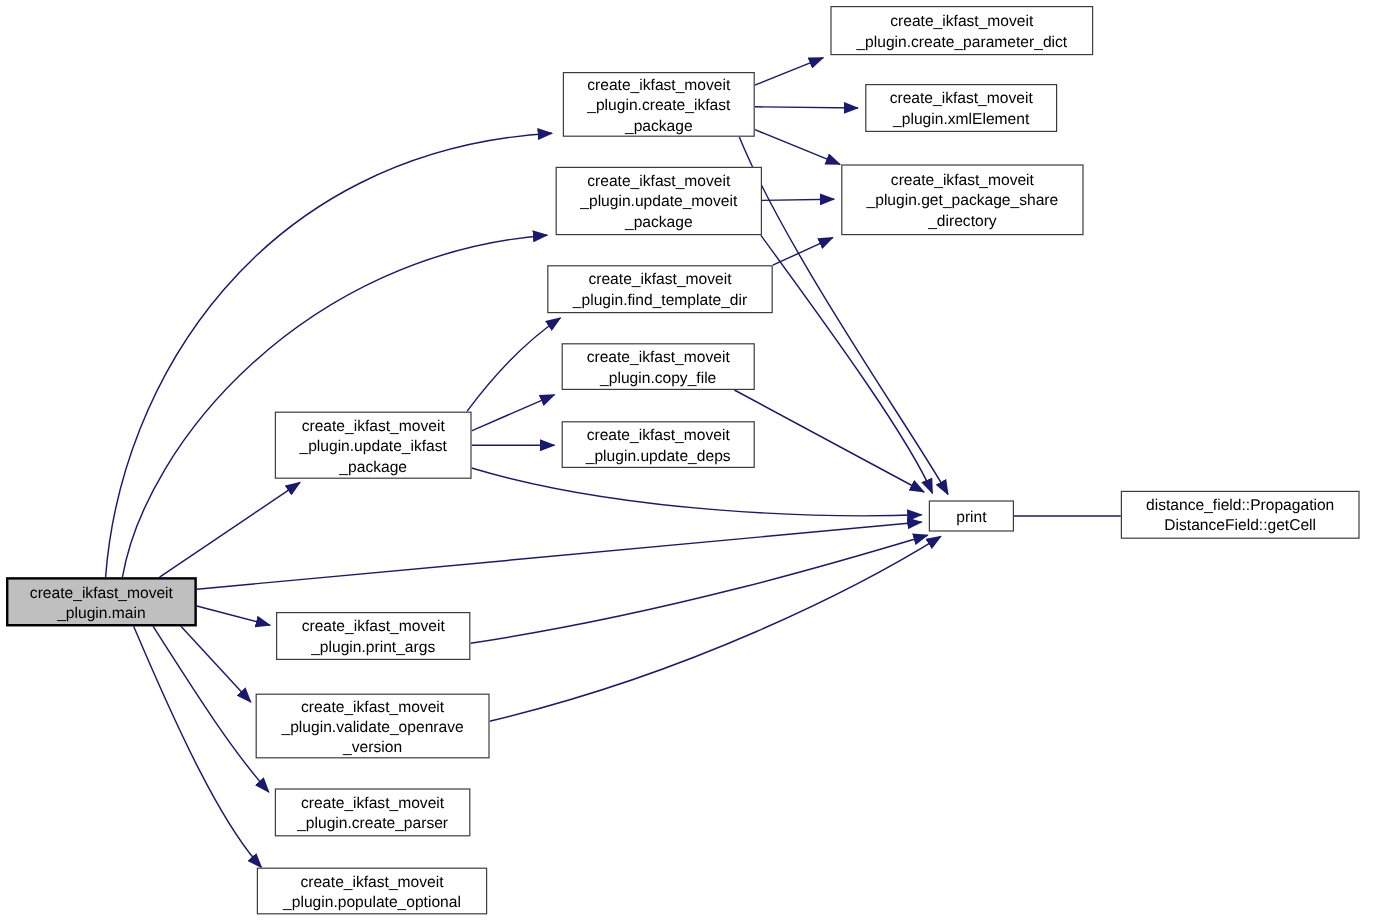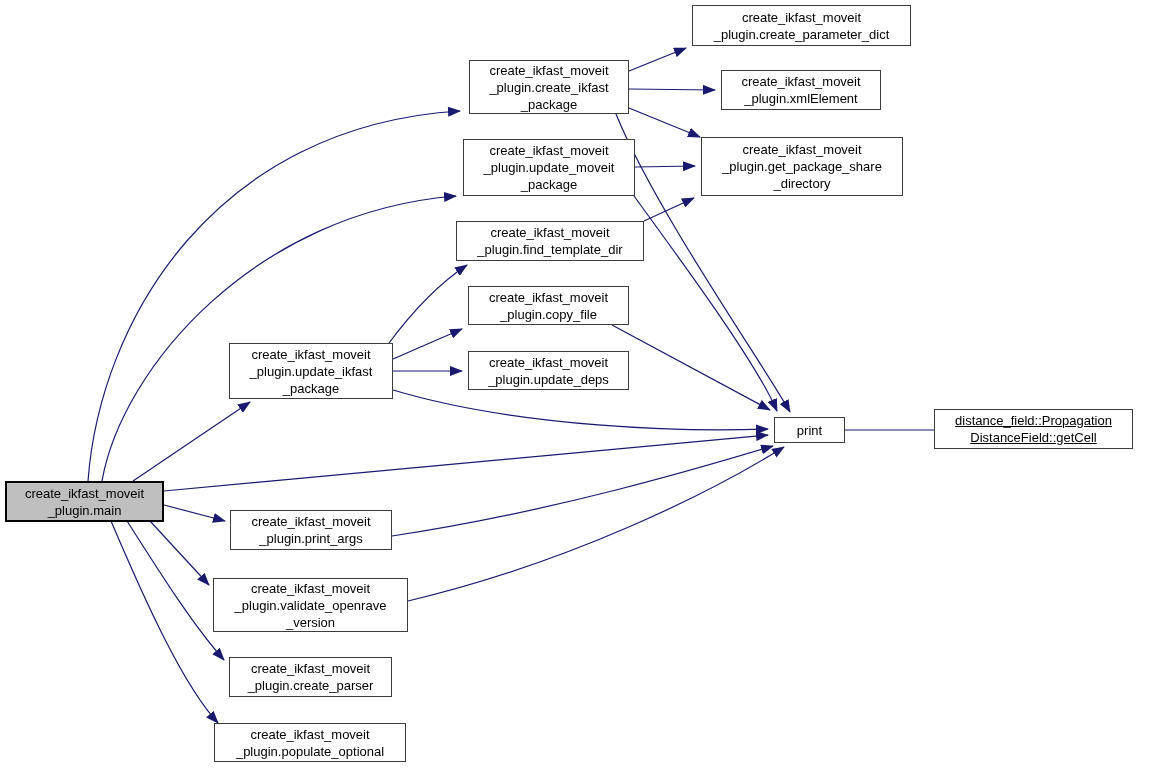--- a/index.html
+++ b/index.html
@@ -109,21 +109,21 @@
       <span>_plugin.update_deps</span>
     </div>
     <div class="node" style="left: 229px; top: 343px; width: 164px; height: 56px;">
       <span>create_ikfast_moveit</span>
       <span>_plugin.update_ikfast</span>
       <span>_package</span>
     </div>
     <div class="node" style="left: 774px; top: 417px; width: 71px; height: 26px;">
       <span>print</span>
     </div>
-    <div class="node" style="left: 934px; top: 409px; width: 199px; height: 40px; text-decoration: underline;">
+    <div class="node" style="left: 934px; top: 409px; width: 199px; height: 40px;">
       <span>distance_field::Propagation</span>
       <span>DistanceField::getCell</span>
     </div>
     <div class="node" style="left: 230px; top: 510px; width: 162px; height: 40px;">
       <span>create_ikfast_moveit</span>
       <span>_plugin.print_args</span>
     </div>
     <div class="node" style="left: 213px; top: 578px; width: 195px; height: 54px;">
       <span>create_ikfast_moveit</span>
       <span>_plugin.validate_openrave</span>

